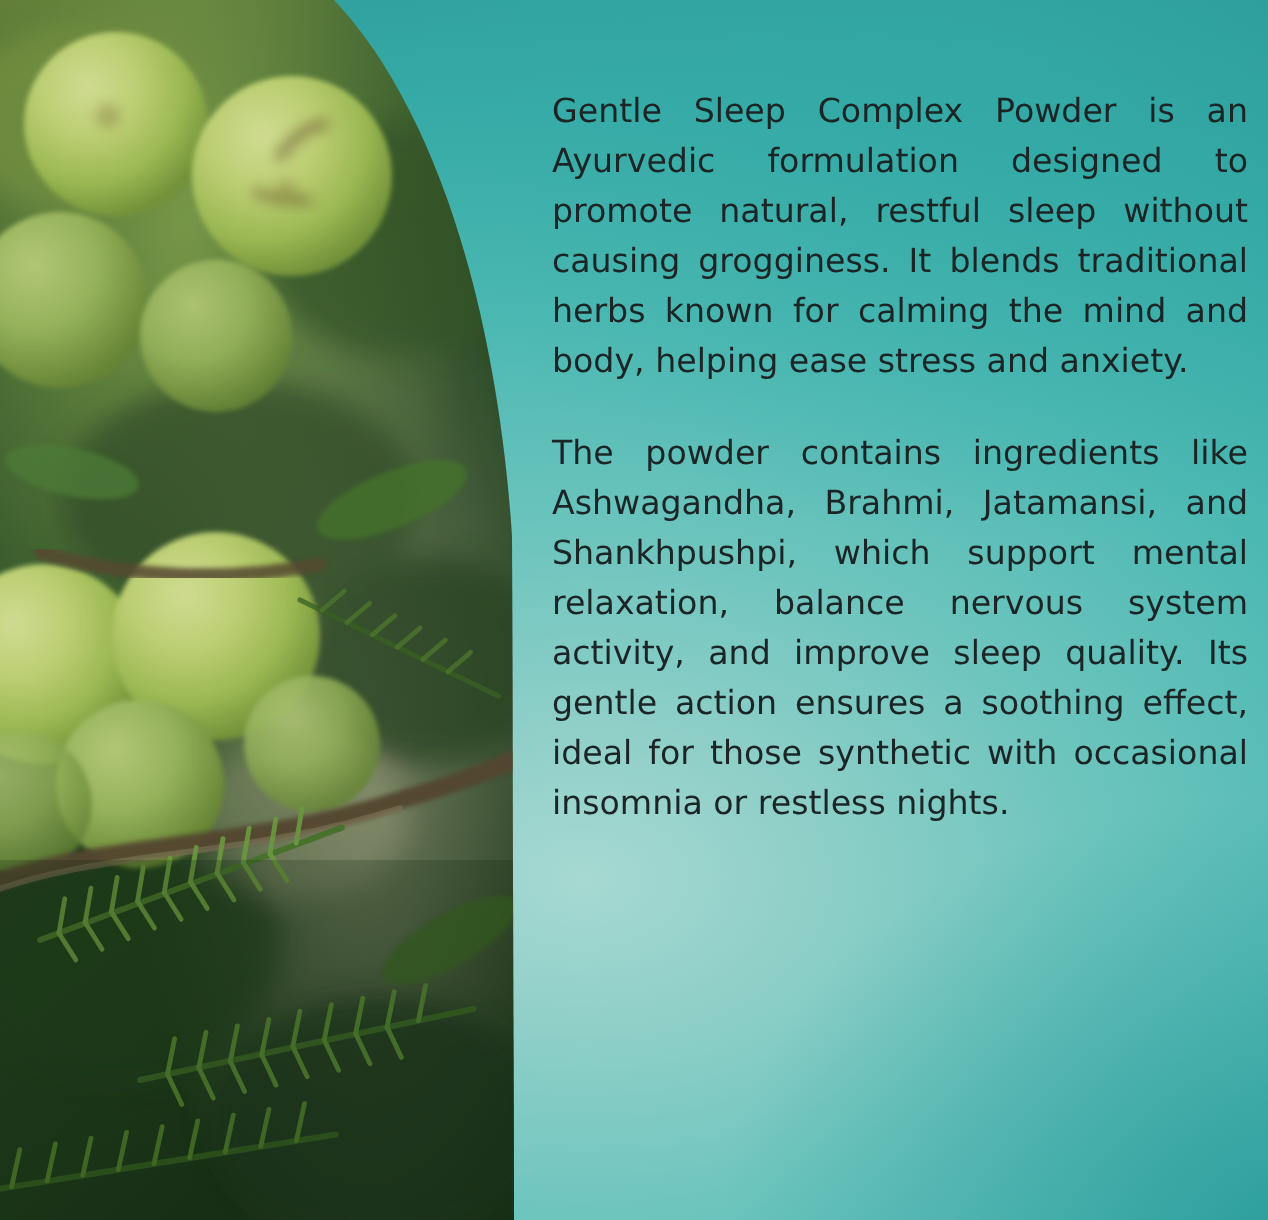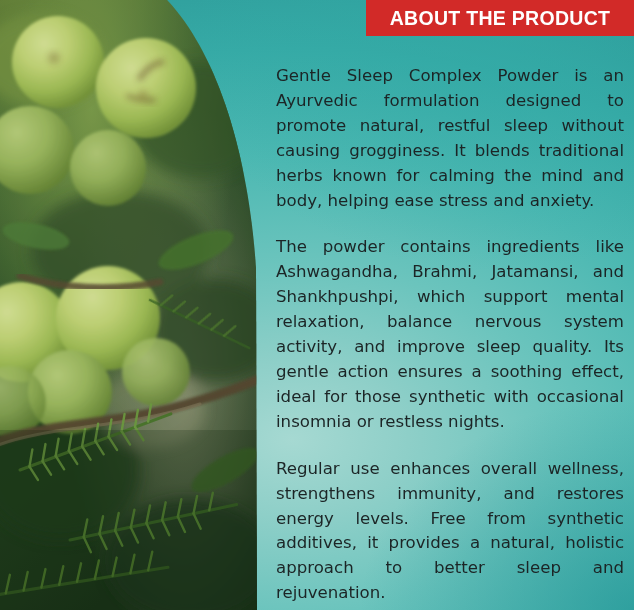--- a/index.html
+++ b/index.html
@@ -86,21 +86,21 @@
     font-weight: bold;
     font-size: 19.5px;
     letter-spacing: 0.3px;
     white-space: nowrap;
   }
 
   
   .copy {
     position: absolute;
     left: 276px;
-    top: 64px;
+    top: 44px;
     width: 348px;
     color: #1c2526;
     font-family: "DejaVu Sans", sans-serif;
     font-size: 16.6px;
     line-height: 24.9px;
     text-align: justify;
     text-justify: inter-word;
   }
   .copy p {
     margin: 0 0 22px 0;
@@ -282,23 +282,19 @@
         <ellipse cx="196" cy="250" rx="40" ry="14" fill="#4c7a2e" transform="rotate(-22 196 250)"></ellipse>
         <ellipse cx="36" cy="236" rx="34" ry="12" fill="#53833a" transform="rotate(12 36 236)"></ellipse>
         <ellipse cx="225" cy="470" rx="38" ry="13" fill="#3f6b28" transform="rotate(-30 225 470)"></ellipse>
       </g>
 
       <rect x="0" y="0" width="262" height="610" fill="#16301a" opacity="0.10"></rect>
       <rect x="0" y="430" width="262" height="180" fill="#12280f" opacity="0.22"></rect>
     </svg>
   </div>
 
-  <div class="banner">
-    <span class="banner-title">ABOUT THE PRODUCT</span>
-  </div>
 
   <div class="copy">
     <p>Gentle Sleep Complex Powder is an Ayurvedic formulation designed to promote natural, restful sleep without causing grogginess. It blends traditional herbs known for calming the mind and body, helping ease stress and anxiety.</p>
     <p>The powder contains ingredients like Ashwagandha, Brahmi, Jatamansi, and Shankhpushpi, which support mental relaxation, balance nervous system activity, and improve sleep quality. Its gentle action ensures a soothing effect, ideal for those synthetic with occasional insomnia or restless nights.</p>
-    <p class="last-line-natural">Regular use enhances overall wellness, strengthens immunity, and restores energy levels. Free from synthetic additives, it provides a natural, holistic approach to better sleep and rejuvenation.</p>
   </div>
 
 </div>
 
 </body></html>

